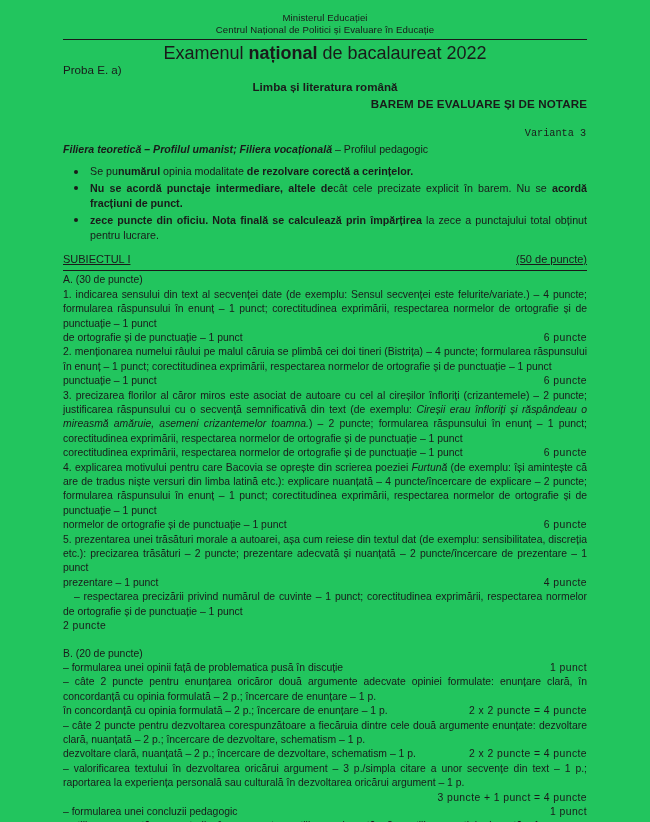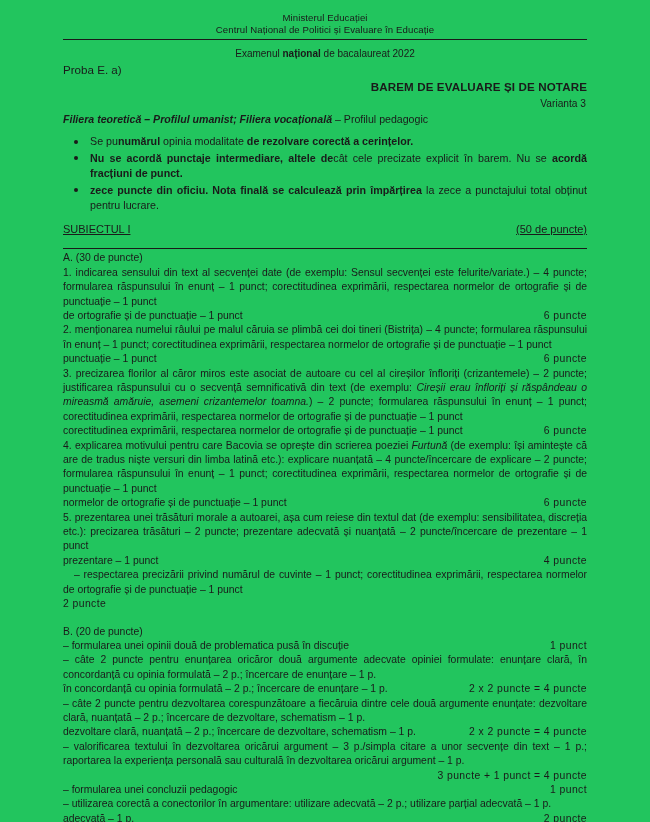--- a/index.html
+++ b/index.html
@@ -40,21 +40,21 @@
     letter-spacing: 0.01em;
   }
   .rule {
     border: 0;
     border-top: 1.6px solid #1a1a1a;
     margin: 2.5px 0 5px 0;
     width: 100%;
   }
   .title-1 {
     text-align: center;
-    font-size: 10px;
+    font-size: 18px;
     line-height: 17px;
     margin-top: 1px;
   }
   .title-1 b { font-weight: bold; }
   .title-2 {
     font-size: 11.6px;
     line-height: 16px;
   }
   .title-3 {
     text-align: center;
@@ -66,22 +66,23 @@
     text-align: right;
     font-size: 11.6px;
     line-height: 18px;
     font-weight: bold;
     letter-spacing: 0.01em;
   }
   .varianta {
     text-align: right;
     font-size: 10.2px;
     line-height: 15px;
-    margin-top: 0;
+    margin-top: 13px;
     padding-right: 1px;
+    font-family: Liberation Mono, monospace;
   }
   .filiera {
     font-size: 10.6px;
     line-height: 15px;
     margin-top: 1px;
     font-style: italic;
     font-weight: bold;
   }
   .filiera .reg {
     font-style: normal;
@@ -115,21 +116,21 @@
 
   
   .subject-head {
     margin-top: 9px;
     display: flex;
     justify-content: space-between;
     align-items: flex-end;
     font-size: 11px;
     line-height: 14px;
     border-bottom: 1px solid #1a1a1a;
-    padding-bottom: 12px;
+    padding-bottom: 4px;
   }
   .subject-head span { display: inline-block; }
 
   .sect {
     font-size: 10.4px;
     line-height: 14.4px;
     margin-top: 2px;
   }
   
   .scoreline {
@@ -161,20 +162,21 @@
   <div class="sheet">
 
     <div>
       <div class="head-center">Ministerul Educației</div>
       <div class="head-center">Centrul Național de Politici și Evaluare în Educație</div>
       <hr class="rule">
 
       <div class="title-1"><span>Examenul </span><b>național</b><span> de bacalaureat 2022</span></div>
 
       <div class="title-2">Proba E. a)</div>
+      <div class="title-3">Limba și literatura română</div>
       <div class="title-4">BAREM DE EVALUARE ȘI DE NOTARE</div>
       <div class="varianta">Varianta 3</div>
 
       <div class="filiera"><span>Filiera teoretică – Profilul umanist; Filiera vocațională</span><span class="reg"> – Profilul pedagogic</span></div>
     </div>
 
     <ul class="bullets">
       <li>
         <span class="dot"></span>
         <span><span>Se pu</span><b>numărul</b><span> opinia modalitate </span><b>de rezolvare corectă a cerințelor.</b></span>
@@ -229,21 +231,21 @@
     <div class="blocktext indent" style="text-indent:11px">– respectarea precizării privind numărul de cuvinte – 1 punct; corectitudinea exprimării, respectarea normelor de ortografie și de punctuație – 1 punct</div>
     <div class="scoreline">
       <span class="right">2 puncte</span>
     </div>
 
     <div class="spacer10"></div>
 
     <div class="sect">B. (20 de puncte)</div>
 
     <div class="scoreline">
-      <span class="left">– formularea unei opinii două de problematica pusă în discuție</span>
+      <span class="left">– formularea unei opinii față de problematica pusă în discuție</span>
       <span class="right">1 punct</span>
     </div>
 
     <div class="blocktext">– câte 2 puncte pentru enunțarea oricăror două argumente adecvate opiniei formulate: enunțare clară, în concordanță cu opinia formulată – 2 p.; încercare de enunțare – 1 p.</div>
     <div class="scoreline">
       <span class="left">în concordanță cu opinia formulată – 2 p.; încercare de enunțare – 1 p.</span>
       <span class="right">2 x 2 puncte = 4 puncte</span>
     </div>
 
     <div class="blocktext">– câte 2 puncte pentru dezvoltarea corespunzătoare a fiecăruia dintre cele două argumente enunțate: dezvoltare clară, nuanțată – 2 p.; încercare de dezvoltare, schematism – 1 p.</div>

